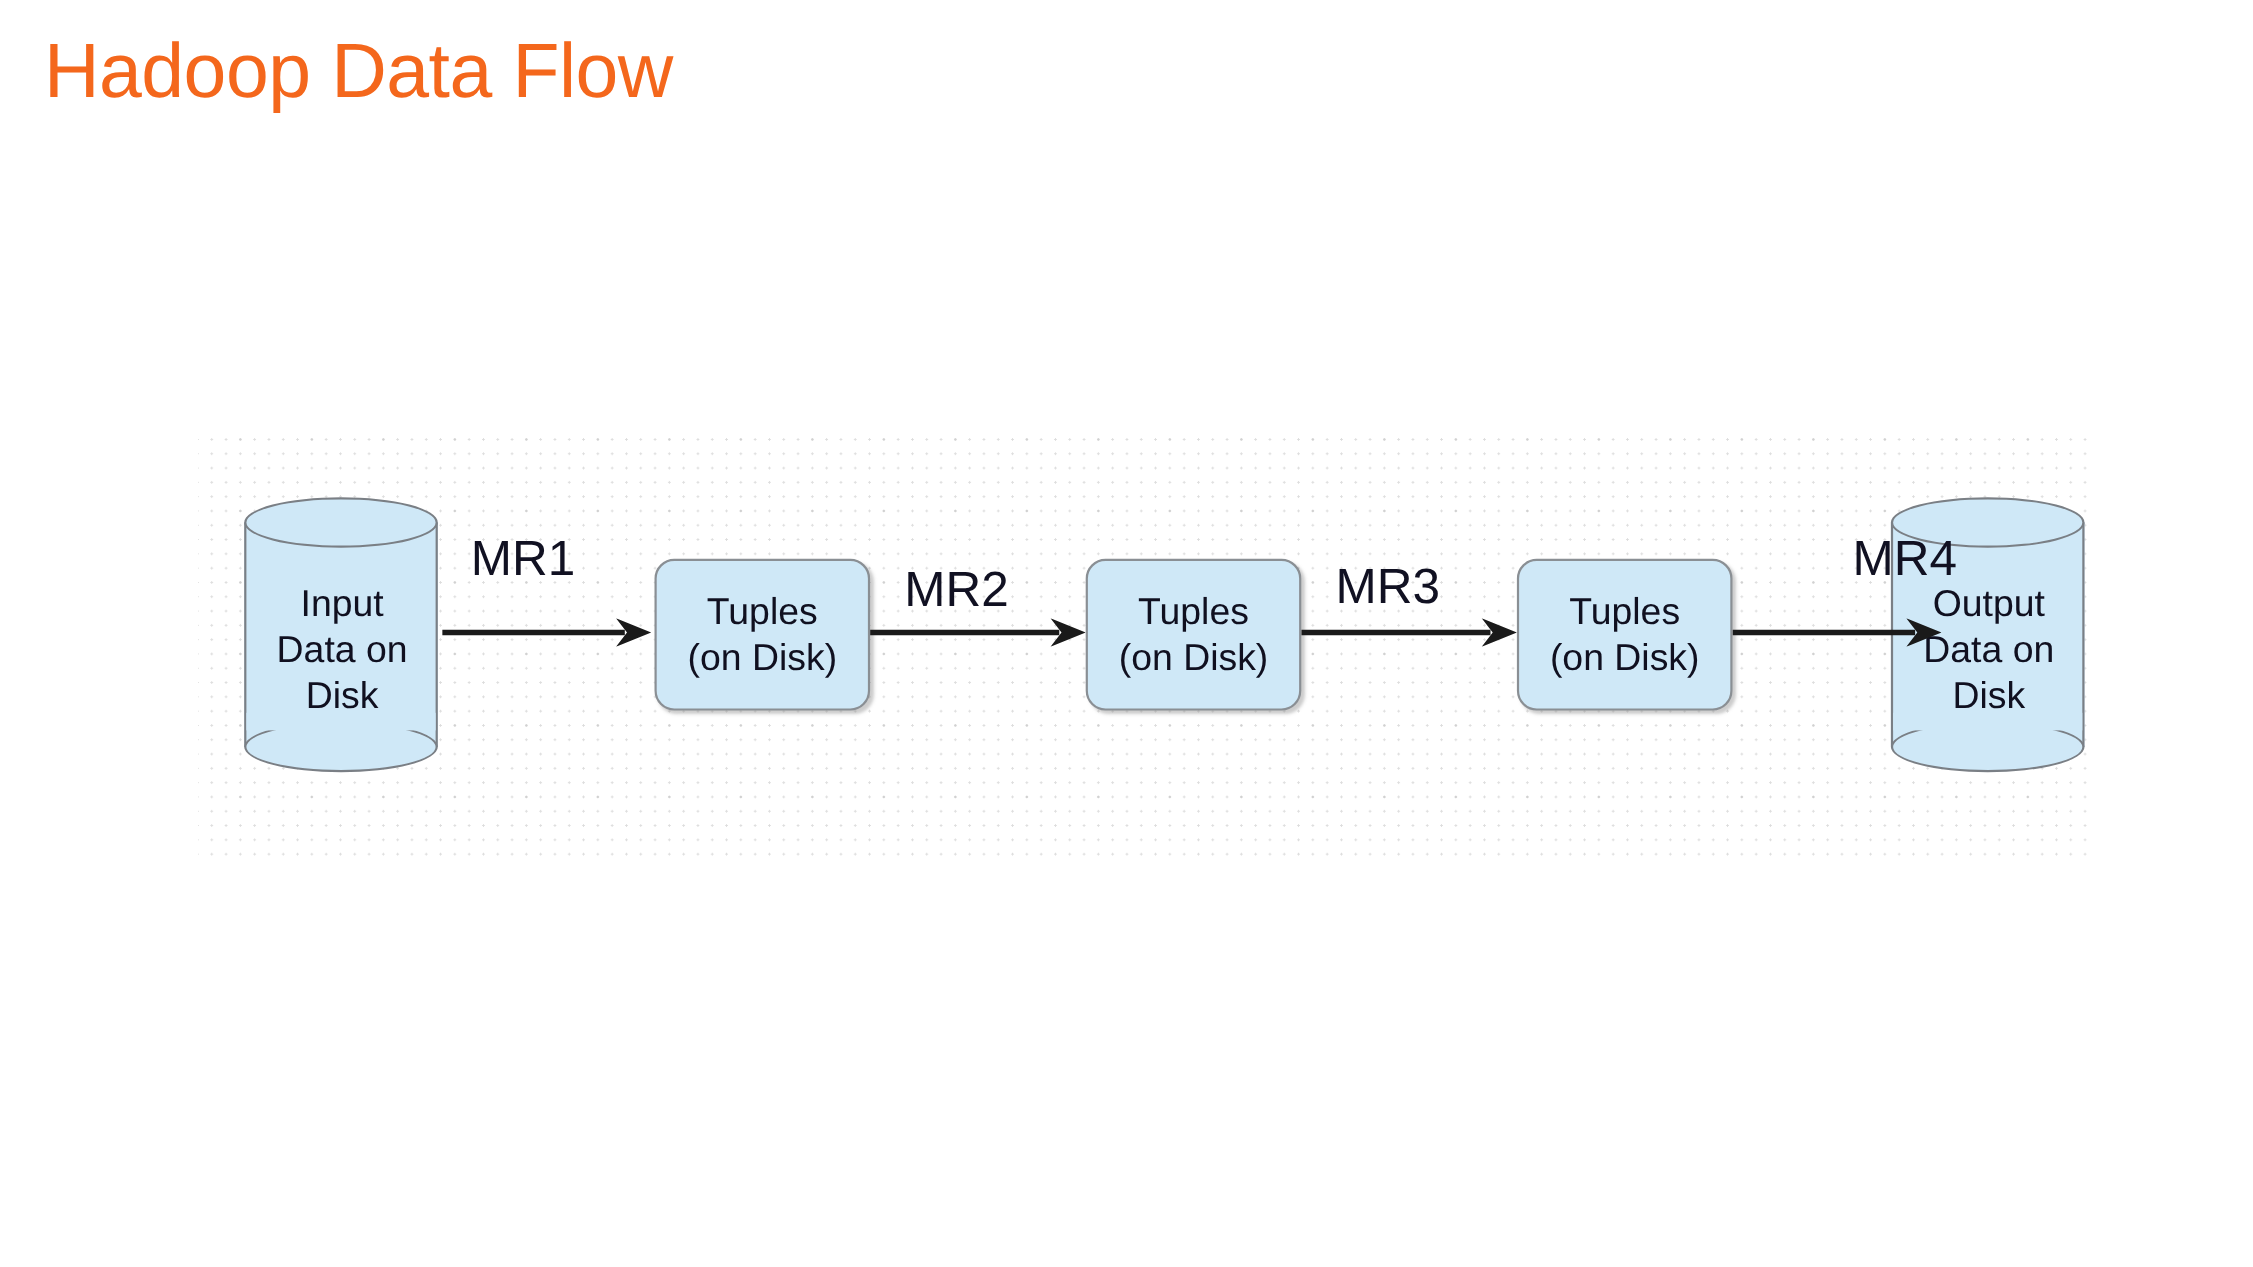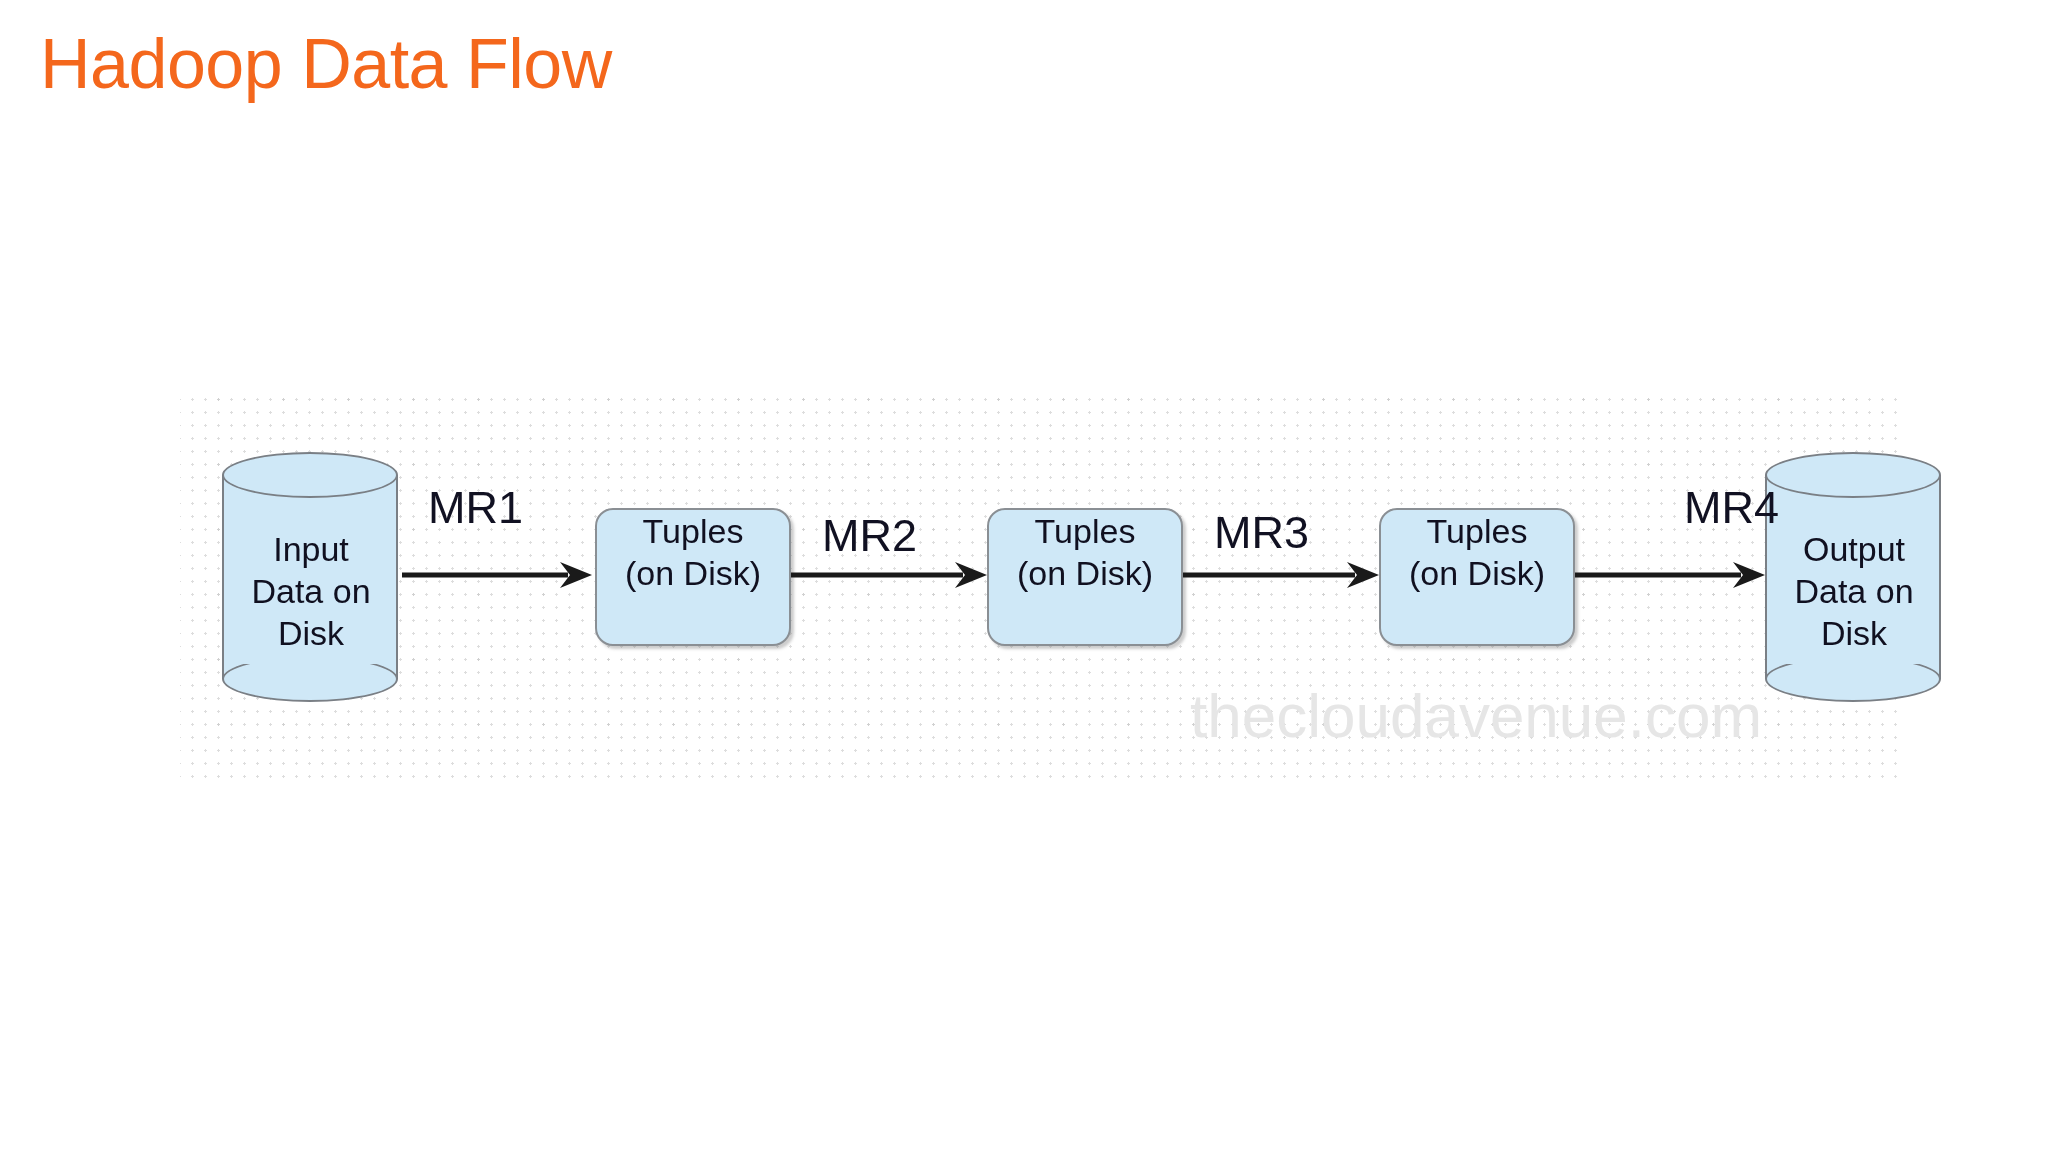--- a/index.html
+++ b/index.html
@@ -151,21 +151,21 @@
   .procbox {
     position: absolute;
     width: 196px;
     height: 138px;
     background: #cfe8f7;
     border: 2px solid #8a8f94;
     border-radius: 18px;
     box-sizing: border-box;
     box-shadow: 3px 3px 3px rgba(120,120,120,0.38);
     display: flex;
-    align-items: flex-start;
+    align-items: center;
     justify-content: center;
   }
   .procbox .node-label {
     width: 100%;
   }
 
   
   .arrow {
     position: absolute;
     height: 26px;
@@ -185,21 +185,20 @@
 </style>
 </head>
 <body>
 
 <div id="slide-title">Hadoop Data Flow</div>
 
 <div id="diagram">
 
   <div id="grid-background"></div>
 
-  <div id="watermark">thecloudavenue.com</div>
 
   <div class="cylinder" style="left:42px; top:62px;padding-left:36px;">
     <div class="cyl-bottom"></div>
     <div class="cyl-body"></div>
     <div class="cyl-bottom-cover"></div>
     <div class="cyl-top"></div>
     <div class="node-label">Input
 Data on
 Disk</div>
   </div>
@@ -244,21 +243,21 @@
   </div>
 
   <div class="arrow" style="left:1395px; top:172px; width:190px;">
     <svg width="190" height="26" viewBox="0 0 190 26">
       <line x1="0" y1="13" x2="166" y2="13" stroke="#1A1A1A" stroke-width="5"></line>
       <path d="M190 13 L158 0 L168 13 L158 26 Z" fill="#1A1A1A"></path>
     </svg>
   </div>
   <div class="edge-label" style="left:1504px; top:92px;">MR4</div>
 
-  <div class="cylinder" style="left:1585px; top:62px;">
+  <div class="cylinder" style="left:1539px; top:62px;">
     <div class="cyl-bottom"></div>
     <div class="cyl-body"></div>
     <div class="cyl-bottom-cover"></div>
     <div class="cyl-top"></div>
     <div class="node-label">Output
 Data on
 Disk</div>
   </div>
 
 </div>

